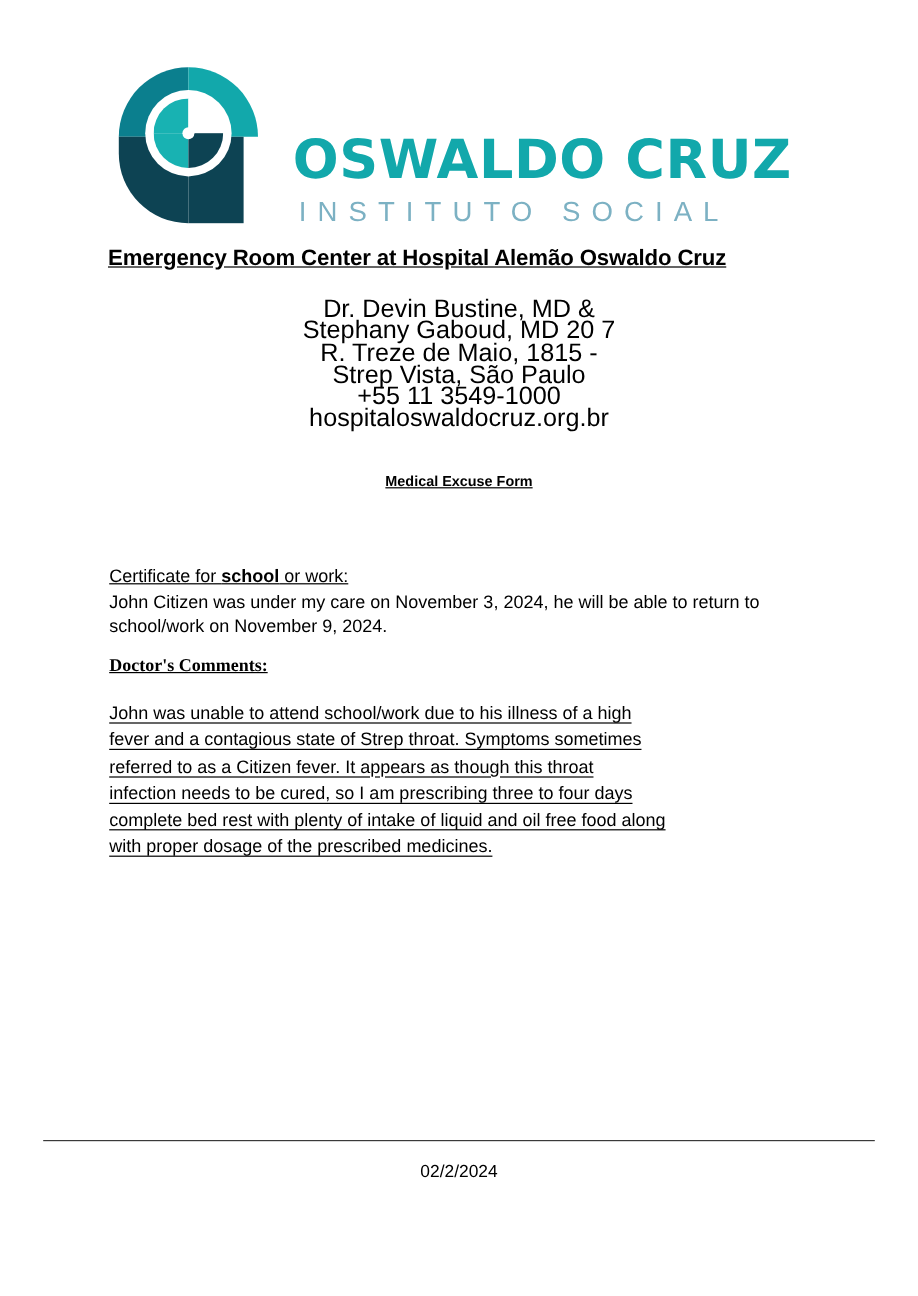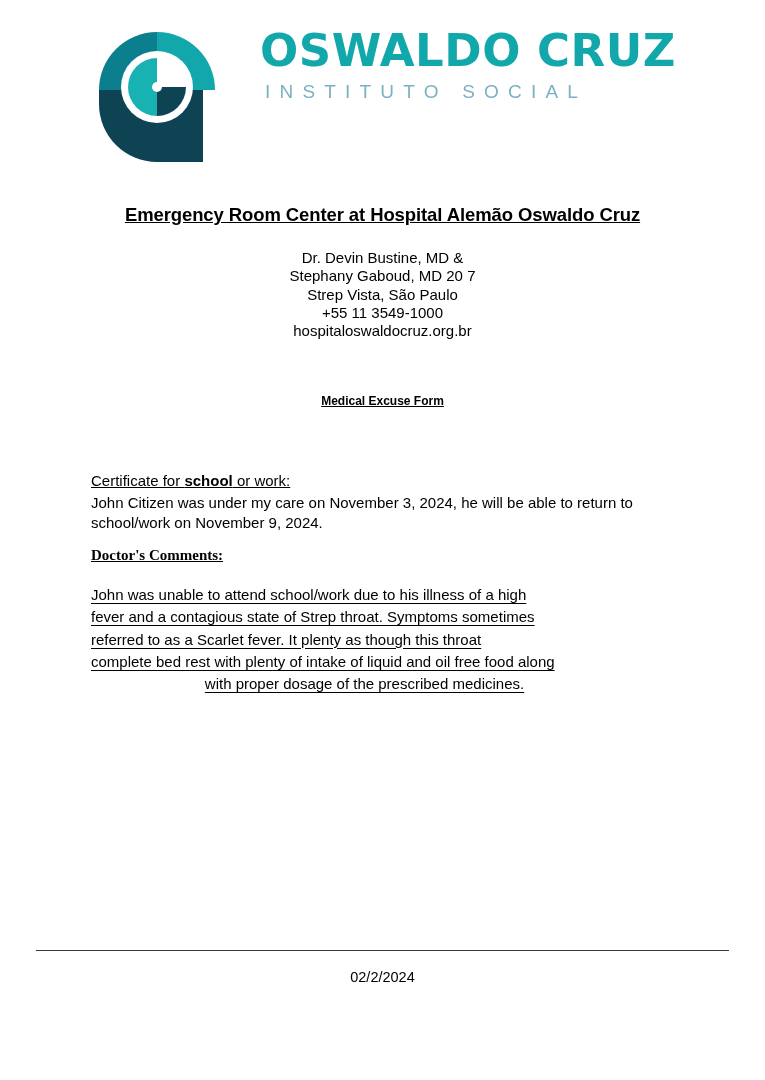--- a/index.html
+++ b/index.html
@@ -22,26 +22,25 @@
     top: 0; left: 0;
     width: 765px;
     height: 1080px;
     box-sizing: border-box;
   }
 
   
   .logo-block {
     position: absolute;
     left: 92px;
-    top: 28px;
+    top: 44px;
     width: 545px;
     height: 146px;
     display: flex;
-    align-items: flex-start;
-    gap: 16px;
+    align-items: flex-end;
   }
 
   .logo-mark {
     position: relative;
     width: 130px;
     height: 138px;
     flex: 0 0 auto;
   }
   
   .lm-outer {
@@ -118,49 +117,49 @@
     font-weight: bold;
     font-size: 45px;
     line-height: 1.02;
     letter-spacing: 0.5px;
     color: #12a8ab;
     white-space: nowrap;
   }
   .logo-sub {
     font-family: "Liberation Sans", sans-serif;
     font-weight: normal;
-    font-size: 19px;
+    font-size: 23px;
     letter-spacing: 9.2px;
     color: #7cb1c3;
     white-space: nowrap;
     margin-top: 7px;
     margin-left: 5px;
   }
 
   
   .doc-title {
     position: absolute;
     left: 90px;
     top: 204px;
     width: 585px;
-    text-align: center;
+    text-align: left;
     font-size: 18.5px;
     font-weight: bold;
     text-decoration: underline;
     letter-spacing: -0.1px;
     white-space: nowrap;
   }
 
   .address {
     position: absolute;
     left: 90px;
     top: 249px;
     width: 585px;
     text-align: center;
-    font-size: 15px;
+    font-size: 21px;
     line-height: 18.3px;
   }
   .address div { white-space: nowrap; }
 
   .form-title {
     position: absolute;
     left: 90px;
     top: 394px;
     width: 585px;
     text-align: center;
@@ -206,21 +205,21 @@
     left: 91px;
     top: 584px;
     width: 503px;
     font-size: 15px;
     line-height: 22.3px;
     text-align: justify;
     text-decoration: underline;
     text-underline-offset: 2.5px;
   }
   .comments-body > span { display: block; }
-  .comments-body .last { text-align: center; margin-left: 44px; }
+  .comments-body .last { text-align: left; }
 
   
   .footer-rule {
     position: absolute;
     left: 36px;
     top: 950px;
     width: 693px;
     height: 0;
     border-top: 1.6px solid #3a3a3a;
   }
@@ -261,37 +260,39 @@
       <div class="logo-word">OSWALDO CRUZ</div>
       <div class="logo-sub">INSTITUTO SOCIAL</div>
     </div>
   </div>
 
   <div class="doc-title">Emergency Room Center at Hospital Alemão Oswaldo Cruz</div>
 
   <div class="address">
     <div>Dr. Devin Bustine, MD &amp;</div>
     <div>Stephany Gaboud, MD 20 7</div>
+    <div>R. Treze de Maio, 1815 -</div>
     <div>Strep Vista, São Paulo</div>
     <div>+55 11 3549-1000</div>
     <div>hospitaloswaldocruz.org.br</div>
   </div>
 
   <div class="form-title">Medical Excuse Form</div>
 
   <div class="cert-line"><span>Certificate for </span><b>school</b><span> or work:</span></div>
 
   <div class="body-para">John Citizen was under my care on November 3, 2024, he will be able to return to school/work on November 9, 2024.</div>
 
   <div class="comments-label">Doctor's Comments:</div>
 
   <div class="comments-body">
     <span>John was unable to attend school/work due  to his illness of a high</span>
     <span>fever and a  contagious state of Strep throat. Symptoms sometimes</span>
-    <span>referred to as a Scarlet  fever. It plenty as though this throat</span>
+    <span>referred to as a Citizen  fever. It appears as though this throat</span>
+    <span>infection needs to be cured, so I  am  prescribing three to four days</span>
     <span>complete bed rest with plenty of intake of liquid and  oil free food along</span>
     <span class="last">with  proper dosage of the prescribed medicines.</span>
   </div>
 
   <div class="footer-rule"></div>
   <div class="footer-date">02/2/2024</div>
 
 </div>
 
 </body></html>

